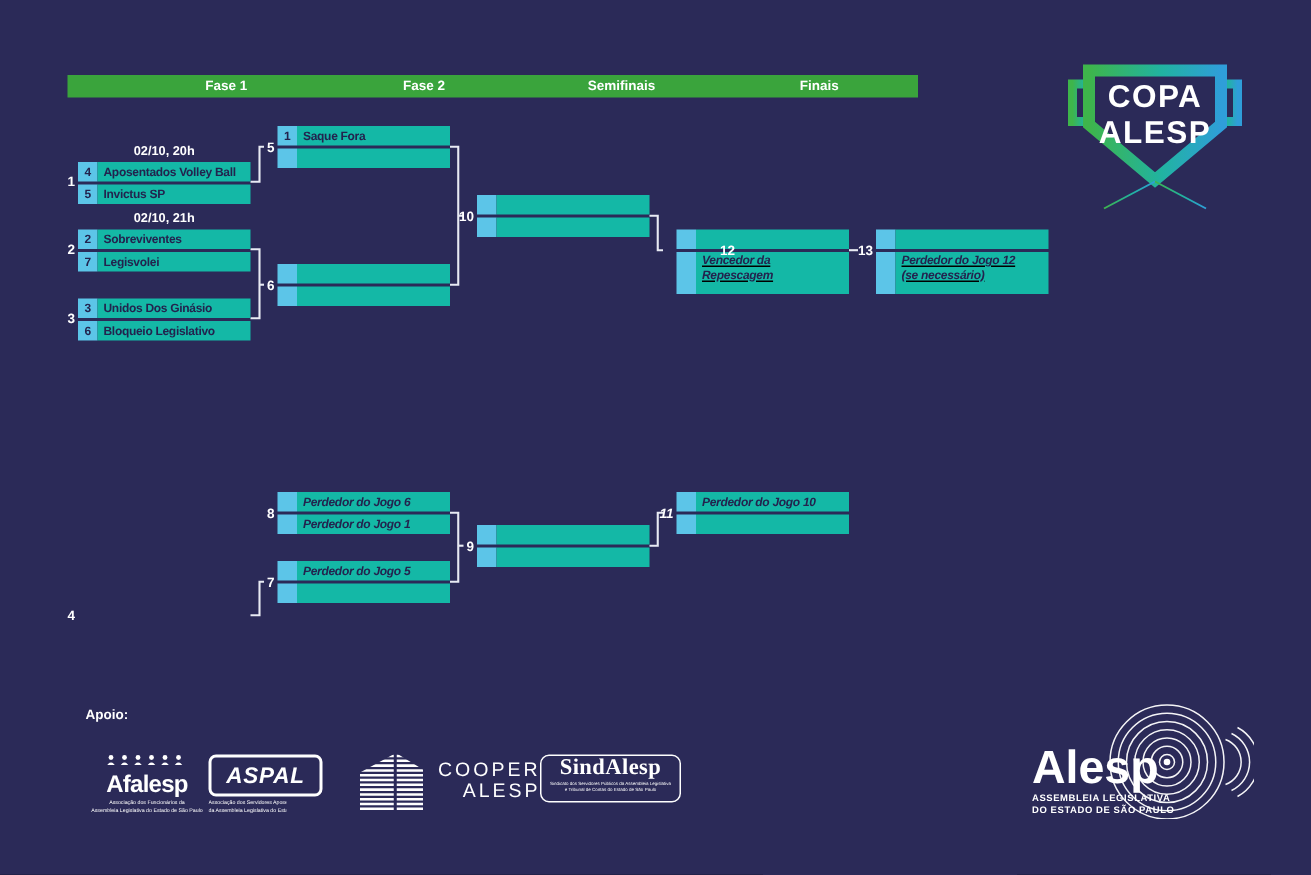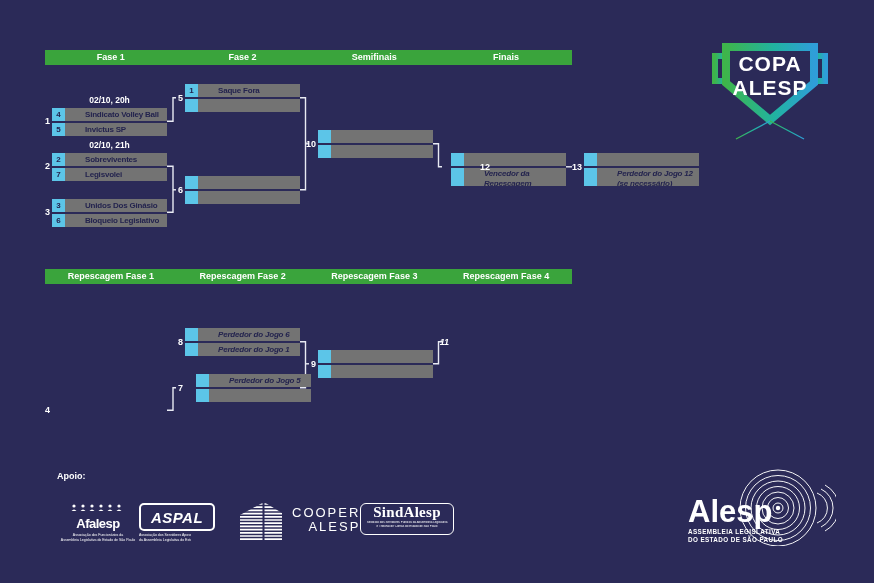--- a/index.html
+++ b/index.html
@@ -1,39 +1,39 @@
 <!DOCTYPE html>
 <html><head>
 <meta charset="utf-8">
 <style>
   html,body{margin:0;padding:0;background:#1e1e3f;}
   #canvas{position:relative;width:874px;height:583px;background:#2b2a58;overflow:hidden;
           font-family:"Liberation Sans",sans-serif;}
   
-  .bar{position:absolute;left:45px;width:527px;height:15px;background:#3aa43c;display:flex;}
+  .bar{position:absolute;left:45px;width:527px;height:15px;background:#3aa43c;display:flex;padding-left:40px;}
   .bar span{flex:1;text-align:center;color:#fff;font-weight:bold;font-size:9px;line-height:15px;}
   
   #lines{position:absolute;left:0;top:0;pointer-events:none;}
   
   .match{position:absolute;width:115px;}
   .slot{display:flex;height:13px;margin-bottom:1.5px;}
   .slot .tag{width:13px;background:#5cc5e8;color:#23234e;font-weight:bold;font-size:8px;
              line-height:13px;text-align:center;flex:none;}
-  .slot .nm{flex:1;background:#737373;color:#23234e;font-weight:bold;font-size:8px;line-height:13px;
-            padding-left:20px;white-space:nowrap;overflow:hidden;letter-spacing:-0.2px;}
+  .slot .nm{flex:1;background:#14b8a6;color:#23234e;font-weight:bold;font-size:8px;line-height:13px;
+            padding-left:4px;white-space:nowrap;overflow:hidden;letter-spacing:-0.2px;}
   .slot.italic .nm{font-style:italic;}
-  .slot.tall{height:18px;}
+  .slot.tall{height:28px;text-decoration:underline;}
   .slot.tall .tag{line-height:21px;}
   .slot.tall .nm{line-height:9.5px;padding-top:1.5px;font-style:italic;}
   .mnum{position:absolute;width:14px;color:#fff;font-weight:bold;font-size:9px;text-align:right;}
   .date{position:absolute;width:115px;text-align:center;color:#fff;font-weight:bold;font-size:8.5px;}
   
   .apoio{position:absolute;left:57px;top:471px;color:#fff;font-weight:bold;font-size:9px;}
   .sponsor{position:absolute;color:#fff;}
-  .afalesp-name{font-weight:bold;font-size:13px;letter-spacing:-0.5px;line-height:18px;}
+  .afalesp-name{font-weight:bold;font-size:16px;letter-spacing:-0.5px;line-height:18px;}
   .microtext{font-size:3.5px;line-height:4.5px;text-align:center;white-space:nowrap;overflow:hidden;}
   .aspal-box{width:72px;height:24px;border:2px solid #fff;border-radius:5px;display:flex;
              align-items:center;justify-content:center;font-weight:bold;font-style:italic;
              font-size:15px;letter-spacing:0.5px;}
   .cooper-text{text-align:right;font-size:13px;letter-spacing:2px;line-height:14px;}
   .sind-box{width:92px;height:30px;border:1.5px solid #fff;border-radius:6px;overflow:hidden;
             text-align:center;}
   .sind-name{font-family:"Liberation Serif",serif;font-weight:bold;font-size:15px;line-height:17px;
              letter-spacing:0.3px;}
   .sind-box .microtext{font-size:3px;line-height:3.8px;}
@@ -58,34 +58,28 @@
       <path d="M433,363.8 H438.5 V341.8 H442"></path>
     </g>
   </svg>
 
   <div class="bar" style="top:50px;">
     <span>Fase 1</span>
     <span>Fase 2</span>
     <span>Semifinais</span>
     <span>Finais</span>
   </div>
-  <div class="bar" style="top:269px;">
-    <span>Repescagem Fase 1</span>
-    <span>Repescagem Fase 2</span>
-    <span>Repescagem Fase 3</span>
-    <span>Repescagem Fase 4</span>
-  </div>
 
   <div class="date" style="left:52px;top:95px;">02/10, 20h</div>
   <div class="date" style="left:52px;top:140px;">02/10, 21h</div>
 
   <div class="match" style="left:52px;top:108px;">
     <div class="slot">
       <span class="tag">4</span>
-      <span class="nm">Sindicato Volley Ball</span>
+      <span class="nm">Aposentados Volley Ball</span>
     </div>
     <div class="slot">
       <span class="tag">5</span>
       <span class="nm">Invictus SP</span>
     </div>
   </div>
   <span class="mnum" style="left:36px;top:116px;">1</span>
 
   <div class="match" style="left:52px;top:153px;">
     <div class="slot">
@@ -178,21 +172,21 @@
       <span class="tag"></span>
       <span class="nm">Perdedor do Jogo 6</span>
     </div>
     <div class="slot italic">
       <span class="tag"></span>
       <span class="nm">Perdedor do Jogo 1</span>
     </div>
   </div>
   <span class="mnum" style="left:169px;top:337px;">8</span>
 
-  <div class="match" style="left:196px;top:374px;">
+  <div class="match" style="left:185px;top:374px;">
     <div class="slot italic">
       <span class="tag"></span>
       <span class="nm">Perdedor do Jogo 5</span>
     </div>
     <div class="slot">
       <span class="tag"></span>
       <span class="nm"></span>
     </div>
   </div>
   <span class="mnum" style="left:169px;top:383px;">7</span>
@@ -202,20 +196,30 @@
       <span class="tag"></span>
       <span class="nm"></span>
     </div>
     <div class="slot">
       <span class="tag"></span>
       <span class="nm"></span>
     </div>
   </div>
   <span class="mnum" style="left:302px;top:359px;">9</span>
 
+  <div class="match" style="left:451px;top:328px;">
+    <div class="slot italic">
+      <span class="tag"></span>
+      <span class="nm">Perdedor do Jogo 10</span>
+    </div>
+    <div class="slot">
+      <span class="tag"></span>
+      <span class="nm"></span>
+    </div>
+  </div>
   <span class="mnum" style="left:435px;top:337px;font-style:italic;">11</span>
 
   <div class="sponsor" style="left:708px;top:40px;">
     <svg width="124" height="104" viewBox="0 0 124 104">
       <defs>
         <linearGradient id="tg" x1="0" y1="0" x2="1" y2="0">
           <stop offset="0" stop-color="#3eb54b"></stop>
           <stop offset="0.55" stop-color="#21b3a1"></stop>
           <stop offset="1" stop-color="#2f9ed9"></stop>
         </linearGradient>

